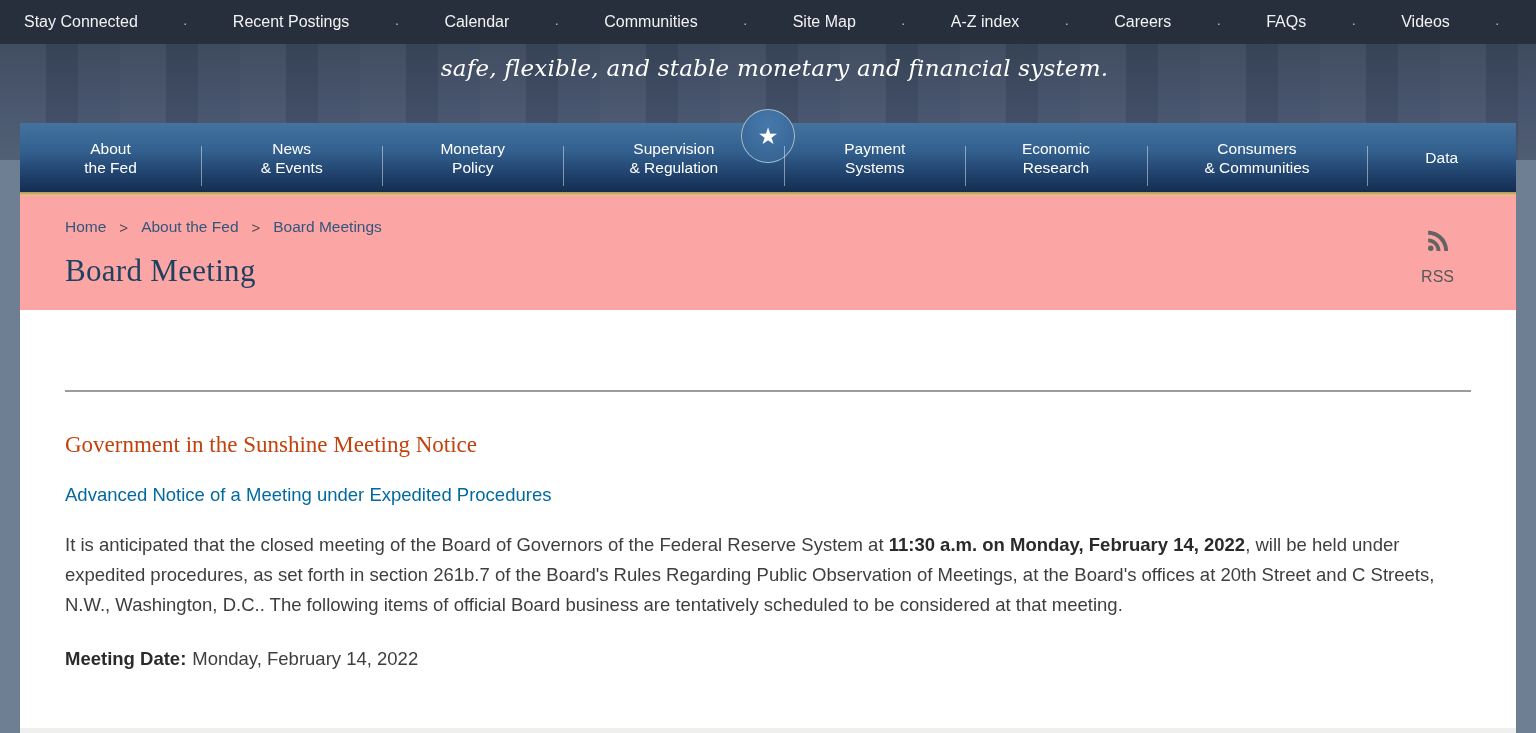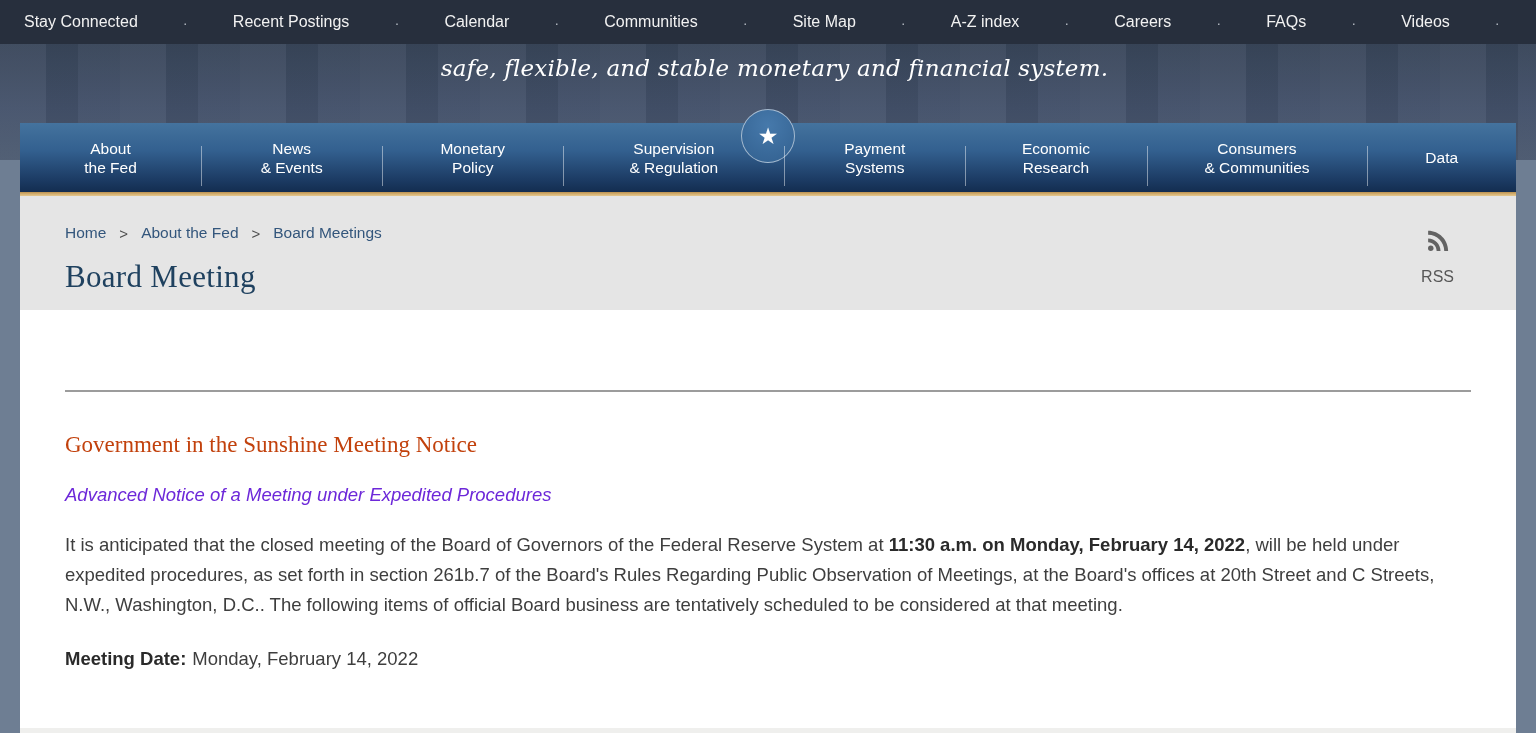--- a/index.html
+++ b/index.html
@@ -90,21 +90,21 @@
     background: linear-gradient(180deg, #bb9150 0%, #d8b577 60%, #e4c78e 100%);
     z-index: 4;
   }
 
   
   .content-wrap {
     position: absolute; top: 196px; left: 20px; width: 1496px; height: 537px;
     background: #ffffff;
   }
   .breadcrumb-section {
-    background: #e5e5e5; height: 114px; position: relative; padding: 14px 45px;
+    background: #fca5a5; height: 114px; position: relative; padding: 8px 45px;
   }
   .breadcrumb {
     padding-top: 14px; font-size: 15.5px; display: flex; align-items: center;
   }
   .crumb { color: #33567c; cursor: pointer; }
   .crumb-sep { color: #4d4d4d; margin: 0 13px; font-size: 15px; }
   .page-title {
     font-family: "Liberation Serif", serif; font-weight: 400;
     font-size: 31px; color: #1f415f; margin: 17px 0 0; letter-spacing: .3px;
   }
@@ -119,21 +119,21 @@
   .article-heading {
     font-family: "Liberation Serif", serif; font-weight: 400;
     font-size: 29px; color: #26506f; margin: 0; letter-spacing: .2px;
   }
   .rule { border: none; border-top: 2px solid #9c9c9c; margin: 40px 0 0; }
   .section-heading {
     font-family: "Liberation Serif", serif; font-weight: 400;
     font-size: 23px; color: #c2410c; margin: 40px 0 0;
   }
   .notice-line {
-    font-style: italic; font-size: 18.5px; color: #6d28d9; margin: 26px 0 0;
+    font-size: 18.5px; color: #0369a1; margin: 26px 0 0;
   }
   .body-paragraph {
     font-size: 18.5px; color: #3e3e3e; line-height: 30px; margin: 24px 0 0;
   }
   .body-paragraph strong, .meeting-date strong { color: #2a2a2a; }
   .meeting-date { font-size: 18.5px; color: #3e3e3e; margin: 28px 0 0; }
   .meeting-date strong { margin-right: 6px; }
   .footer-edge {
     position: absolute; bottom: 0; left: 0; width: 100%; height: 5px; background: #efefed;
   }

